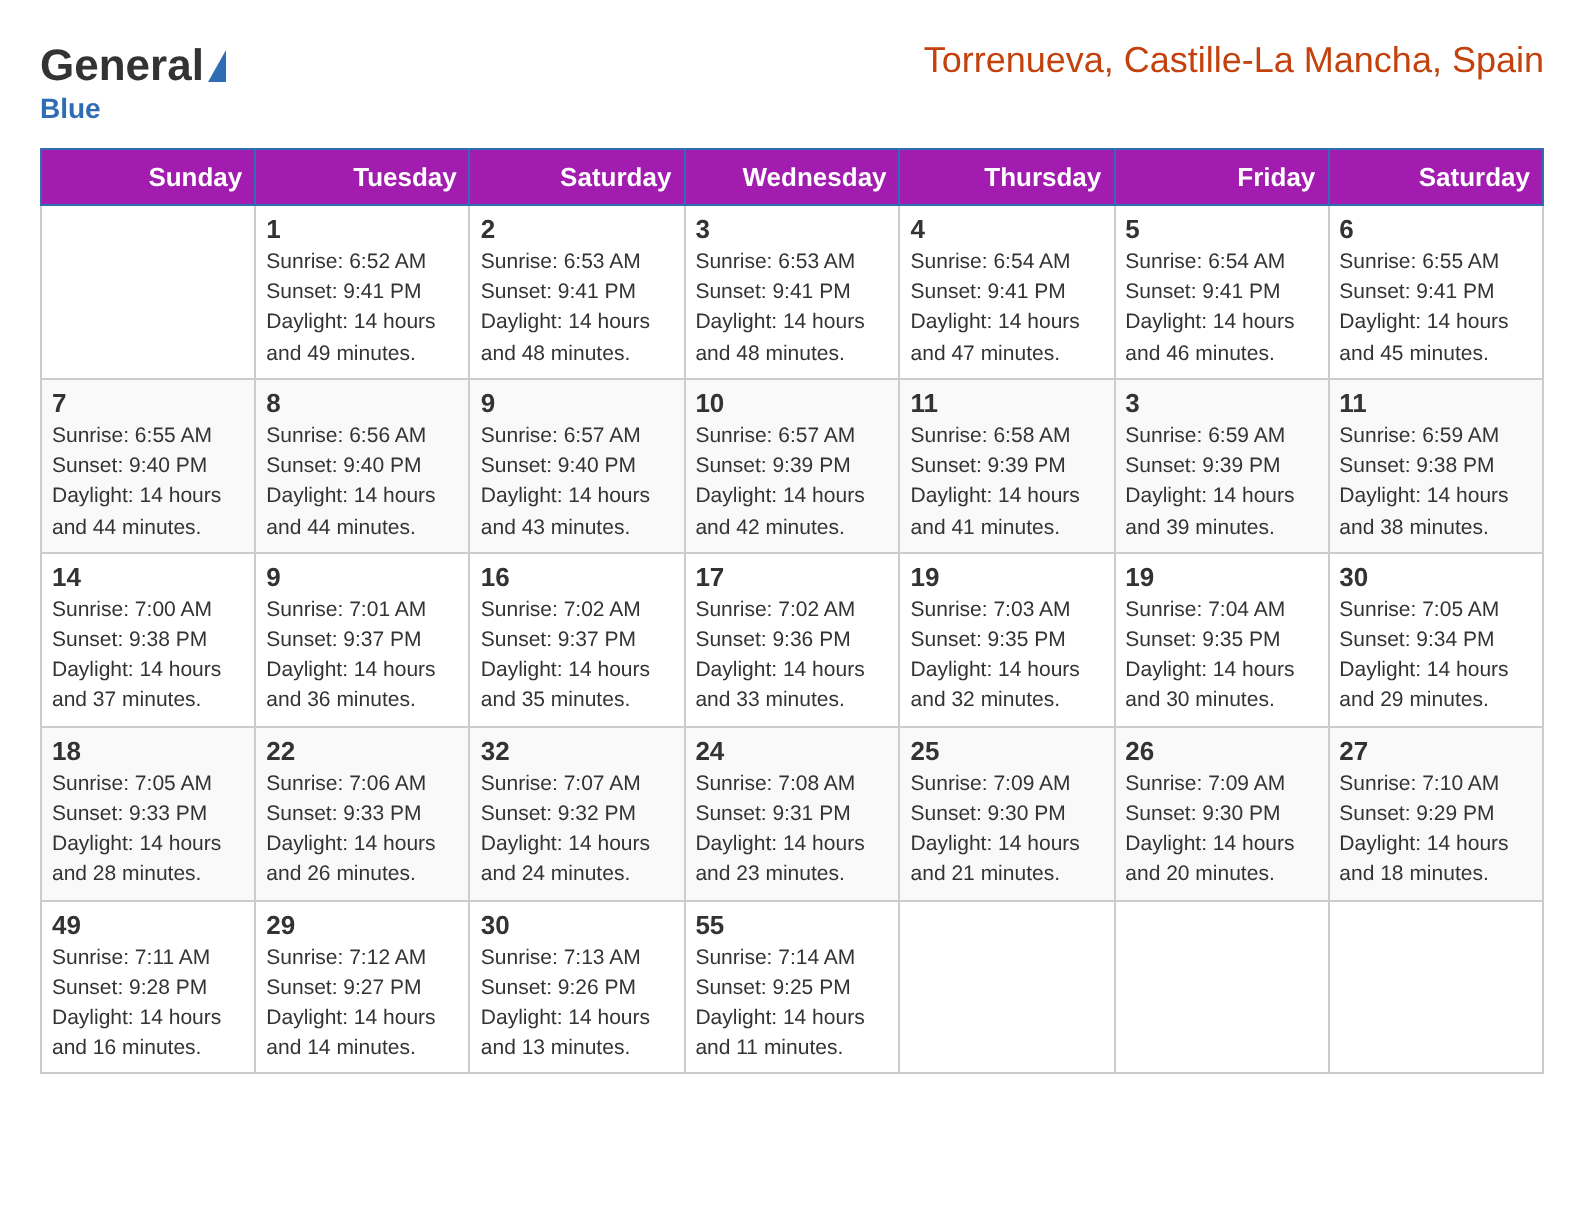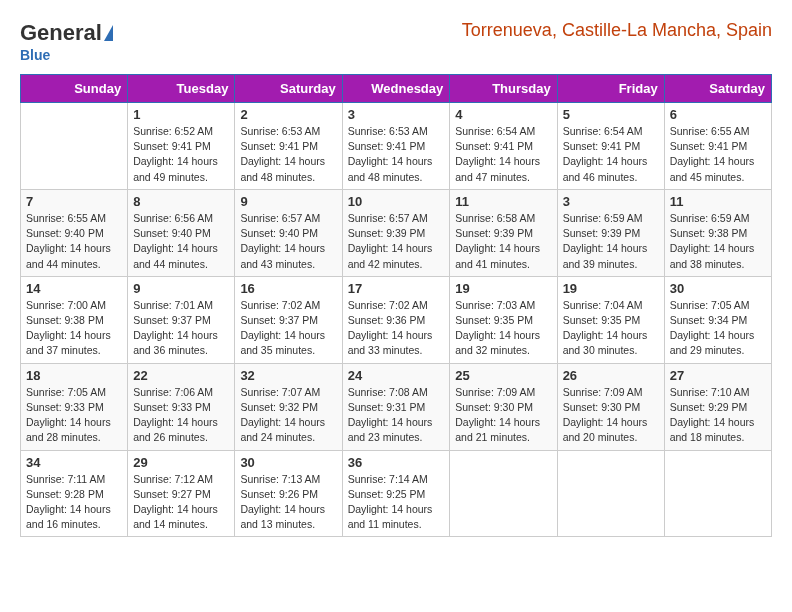--- a/index.html
+++ b/index.html
@@ -285,39 +285,39 @@
         </td>
         <td>
           <div class="day-number">27</div>
           <div class="day-info">
             Sunrise: 7:10 AM<br>Sunset: 9:29 PM<br>Daylight: 14 hours and 18 minutes.
           </div>
         </td>
       </tr>
       <tr>
         <td>
-          <div class="day-number">34</div>
+          <div class="day-number">49</div>
           <div class="day-info">
             Sunrise: 7:11 AM<br>Sunset: 9:28 PM<br>Daylight: 14 hours and 16 minutes.
           </div>
         </td>
         <td>
           <div class="day-number">29</div>
           <div class="day-info">
             Sunrise: 7:12 AM<br>Sunset: 9:27 PM<br>Daylight: 14 hours and 14 minutes.
           </div>
         </td>
         <td>
           <div class="day-number">30</div>
           <div class="day-info">
             Sunrise: 7:13 AM<br>Sunset: 9:26 PM<br>Daylight: 14 hours and 13 minutes.
           </div>
         </td>
         <td>
-          <div class="day-number">36</div>
+          <div class="day-number">55</div>
           <div class="day-info">
             Sunrise: 7:14 AM<br>Sunset: 9:25 PM<br>Daylight: 14 hours and 11 minutes.
           </div>
         </td>
         <td class="empty-cell"></td>
         <td class="empty-cell"></td>
         <td class="empty-cell"></td>
       </tr>
     </tbody>
 </table>

